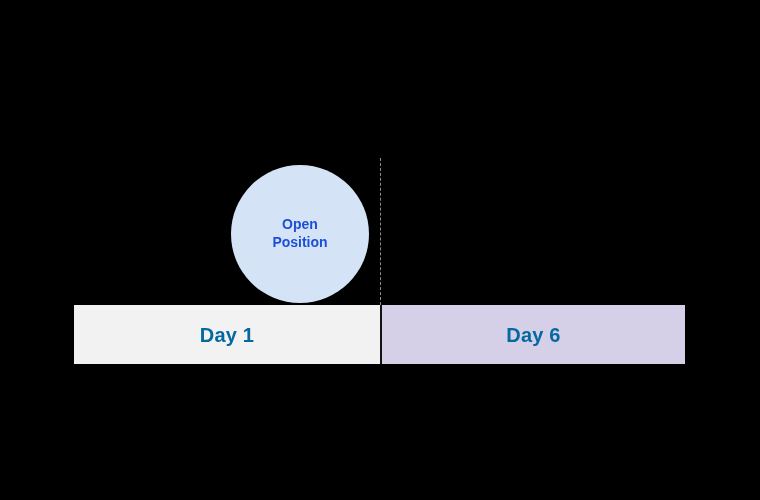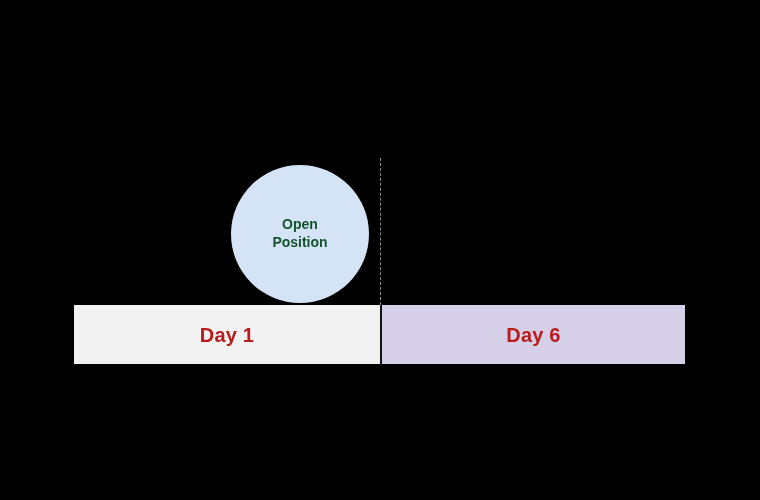--- a/index.html
+++ b/index.html
@@ -35,21 +35,21 @@
     left: 380px;
     top: 305px;
     width: 305px;
     height: 59px;
     background: #d6cfe8;
     border-left: 2px solid #141414;
   }
   .segment-label {
     font-size: 20px;
     font-weight: bold;
-    color: #b91c1c;
+    color: #0369a1;
     letter-spacing: 0.2px;
     line-height: 1;
     user-select: none;
   }
 
   
   #open-position-node {
     position: absolute;
     left: 231px;
     top: 165px;
@@ -58,21 +58,21 @@
     border-radius: 50%;
     background: #d4e4f6;
     display: flex;
     flex-direction: column;
     align-items: center;
     justify-content: center;
   }
   .node-label {
     font-size: 14px;
     font-weight: bold;
-    color: #14532d;
+    color: #1d4ed8;
     text-align: center;
     line-height: 1.28;
     white-space: nowrap;
     user-select: none;
   }
 
   
   #day-boundary-divider {
     position: absolute;
     left: 380px;

